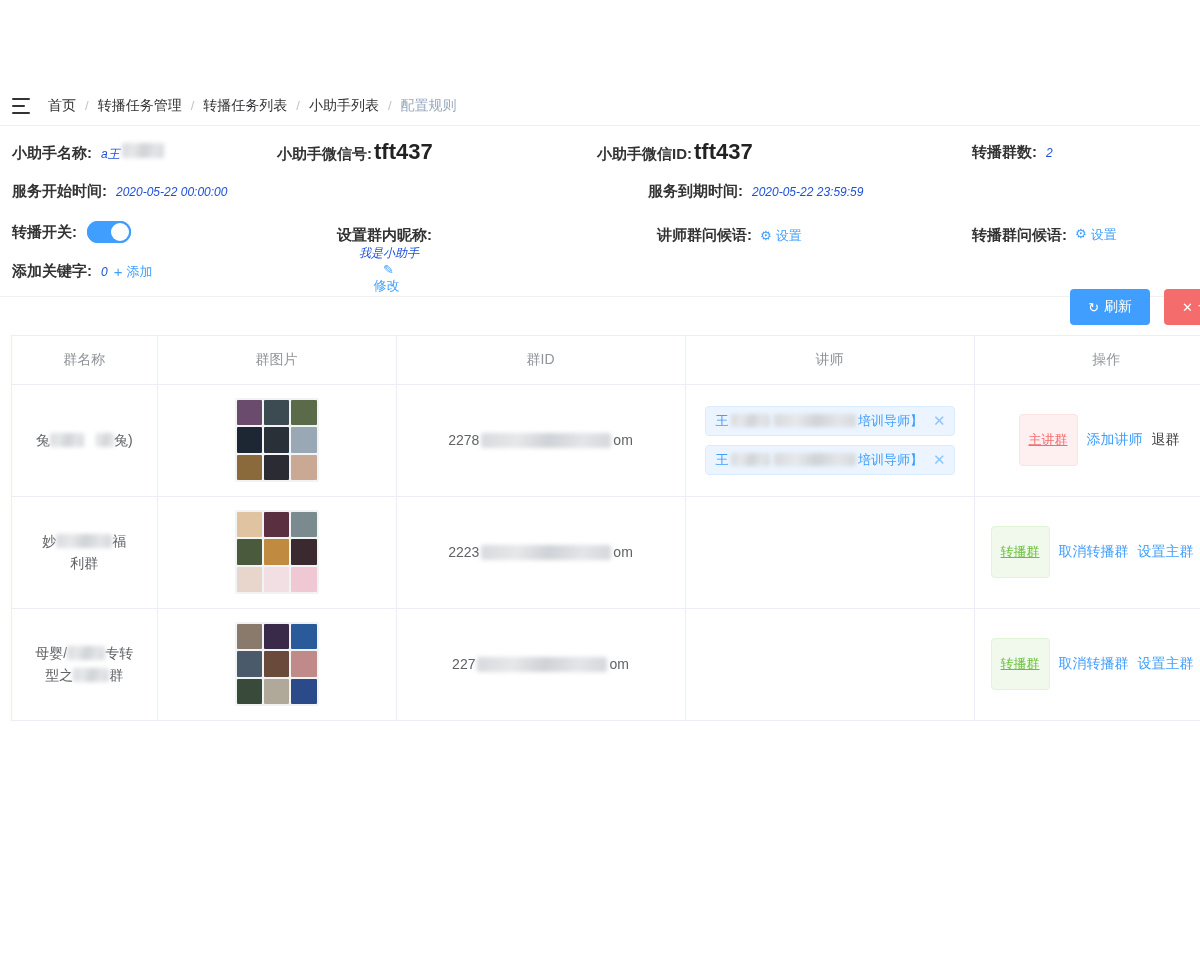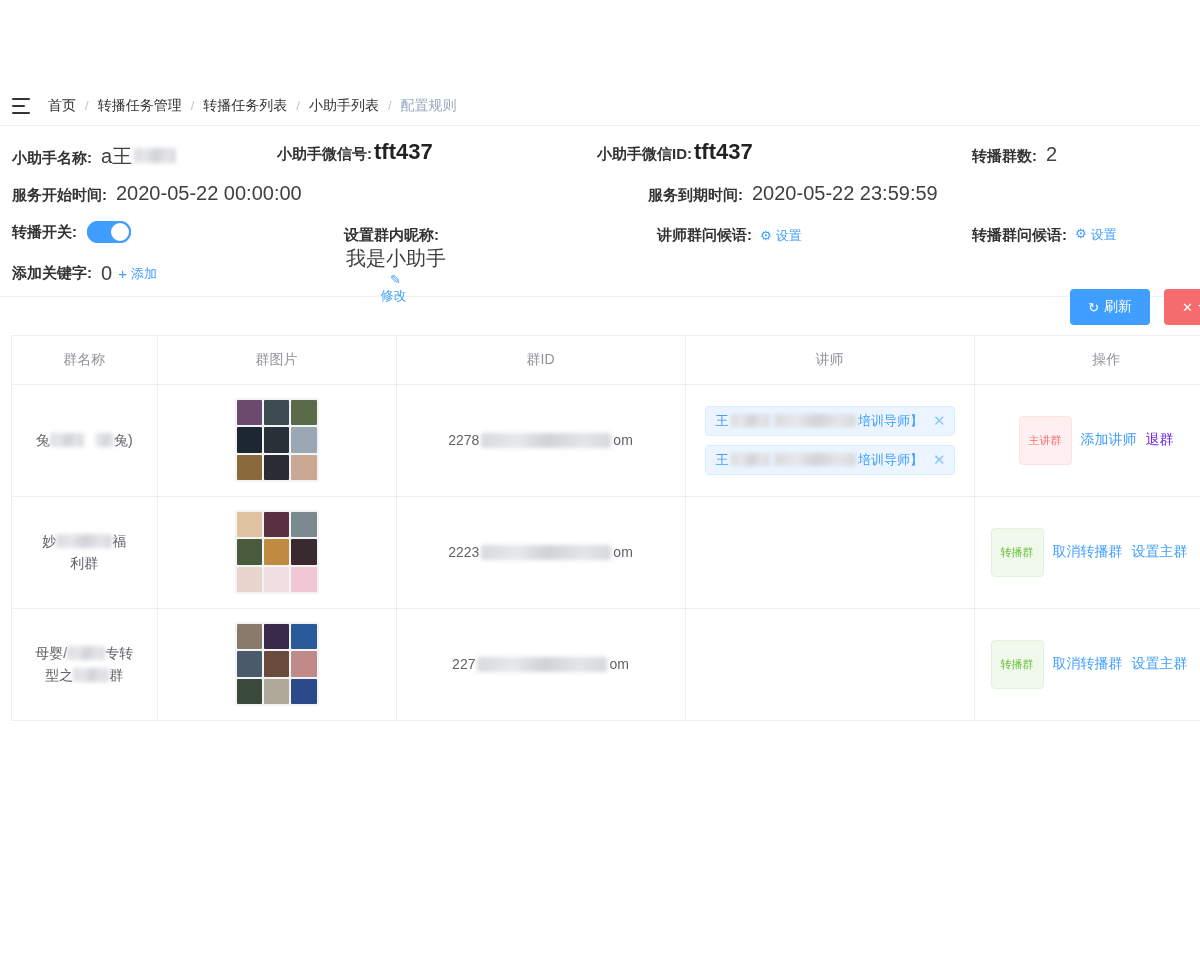--- a/index.html
+++ b/index.html
@@ -41,21 +41,21 @@
     position: absolute; left: 0; top: 128px;
     width: 1200px;
     padding: 12px 12px 6px 12px;
     border-bottom: 1px solid #f0f0f0;
   }
   .info-row { position: relative; height: 40px; }
   .fld { position: absolute; display: flex; align-items: baseline; white-space: nowrap; }
   .lab { font-size: 15px; font-weight: bold; color: #333; }
   .val { font-size: 14px; color: #606266; margin-left: 9px; }
   .val.big { font-size: 22px; font-weight: bold; color: #222; margin-left: 2px; }
-  .val.nb  { font-size: 20px; color: #404040; }
+  .val.nb  { font-size: 12px; color: #1d4ed8; font-style: italic; }
   .blurred {
     display:inline-block; vertical-align: middle;
     background: linear-gradient(100deg,#d7d9dd 0%,#e6e8ea 28%,#cfd2d6 52%,#e3e5e8 78%,#d4d7db 100%);
     filter: blur(2.2px);
     border-radius: 2px;
   }
   .blur-name { width: 42px; height: 15px; margin-left: 2px; }
 
   
   .switch {
@@ -134,26 +134,26 @@
     background: #ecf5ff; border: 1px solid #d9ecff; color: #409eff;
     border-radius: 4px; height: 30px; padding: 0 8px 0 10px;
     font-size: 13px; max-width: 250px; white-space: nowrap;
   }
   .tag .blur-t { width: 46px; height: 13px; margin: 0 2px; }
   .tag .blur-t2 { width: 96px; height: 13px; margin: 0 2px; }
   .tag .x { margin-left: 10px; color: #8cc5ff; font-size: 15px; cursor: pointer; }
 
   
   .ops { display: flex; align-items: center; gap: 9px; white-space: nowrap; justify-content: flex-start; padding-left: 38px; }
-  .badge { font-size: 11px; padding: 16px 9px; border-radius: 4px; }
+  .badge { font-size: 13px; padding: 16px 9px; border-radius: 4px; text-decoration: underline; }
   .badge-main { background: #fef0f0; border: 1px solid #fde2e2; color: #f56c6c; }
   .badge-relay { background: #f0f9eb; border: 1px solid #e1f3d8; color: #67c23a; }
   .op-link { font-size: 14px; cursor: pointer; }
   .op-blue { color: #409eff; }
-  .op-red  { color: #6d28d9; }
+  .op-red  { color: #404040; }
 </style>
 </head>
 <body>
 
 <div class="page">
 
   <div class="crumb-bar">
     <div class="menu-icon">
       <i></i>
         <i></i>

